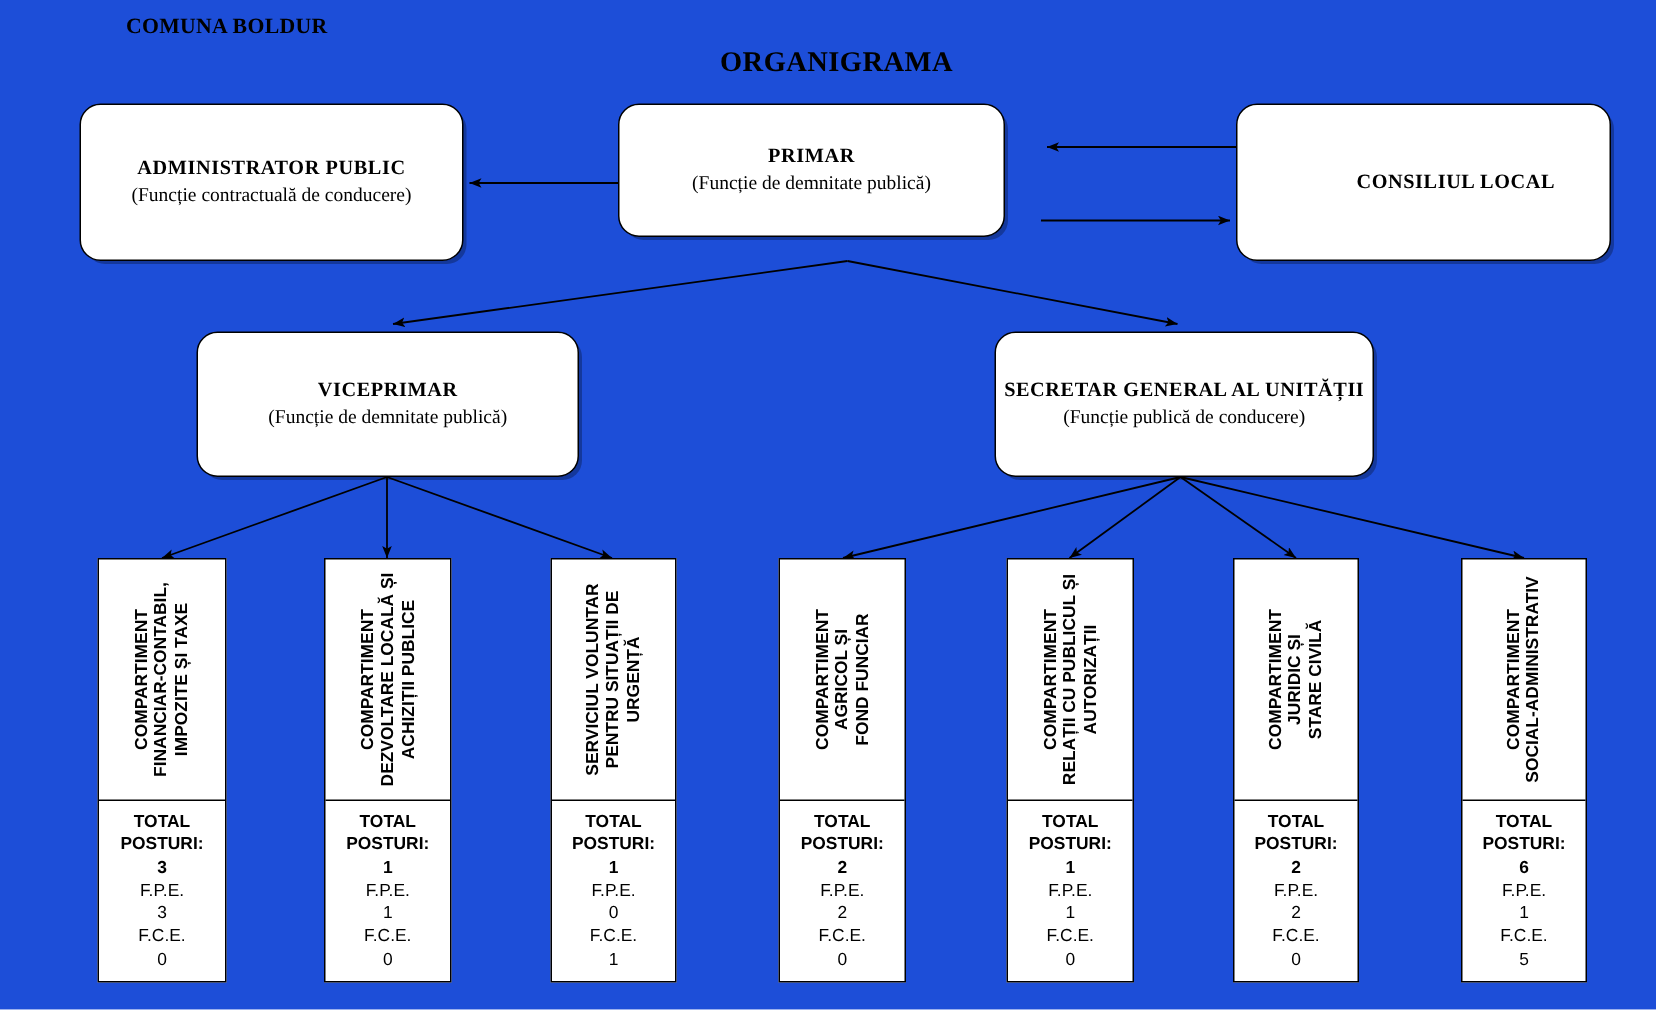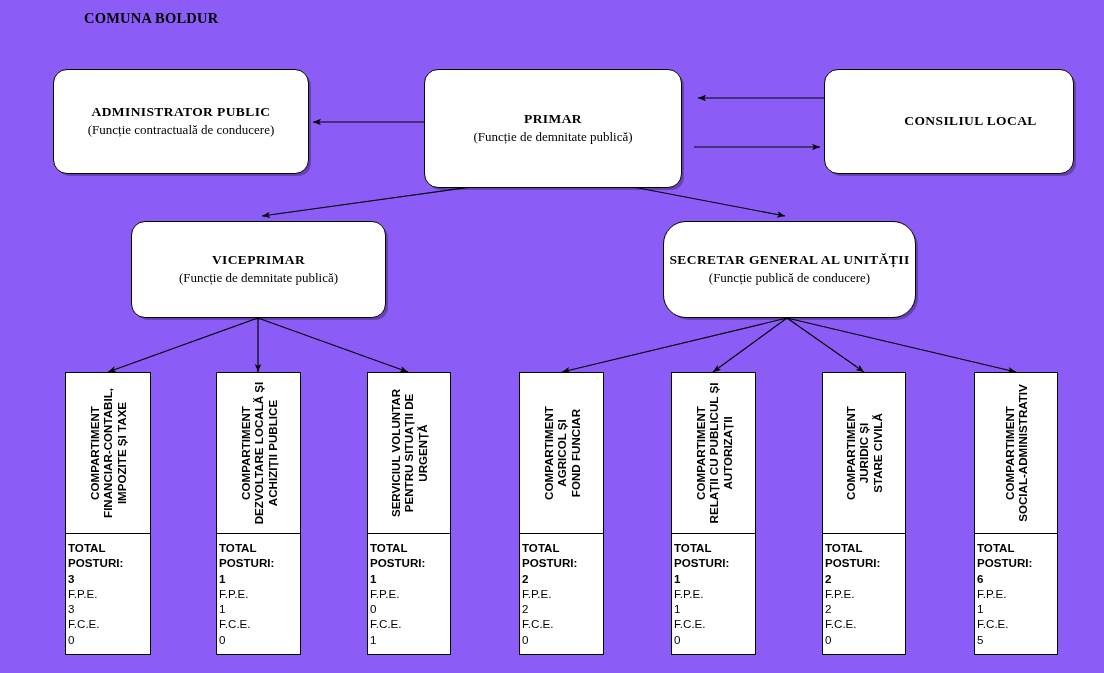--- a/index.html
+++ b/index.html
@@ -8,21 +8,21 @@
     background: #ffffff;
   }
   body {
     font-family: "Liberation Serif", serif;
     color: #000000;
   }
   #canvas {
     position: relative;
     width: 1104px;
     height: 673px;
-    background: #8b5cf6;
+    background: #1d4ed8;
     overflow: hidden;
   }
   
   #wires {
     position: absolute;
     left: 0;
     top: 0;
     width: 1104px;
     height: 673px;
     pointer-events: none;
@@ -67,24 +67,24 @@
     letter-spacing: .4px;
     line-height: 1.25;
   }
   .rbox .rb-sub {
     font-weight: normal;
     font-size: 13px;
     line-height: 1.25;
     margin-top: 1px;
   }
   #box-administrator { left: 53px;  top: 69px;  width: 256px; height: 105px; justify-content: center; }
-  #box-primar        { left: 424px; top: 69px;  width: 258px; height: 119px; }
+  #box-primar        { left: 412px; top: 69px;  width: 258px; height: 89px; }
   #box-consiliu      { left: 824px; top: 69px;  width: 250px; height: 105px; padding-left: 43px; }
   #box-viceprimar    { left: 131px; top: 221px; width: 255px; height: 97px;  }
-  #box-secretar      { left: 663px; top: 221px; width: 253px; height: 97px; border-radius: 23px;  }
+  #box-secretar      { left: 663px; top: 221px; width: 253px; height: 97px;  }
 
   
   .dept {
     position: absolute;
     box-sizing: border-box;
     border: 1.6px solid #000000;
     background: #ffffff;
     display: flex;
     flex-direction: column;
   }
@@ -104,36 +104,37 @@
     font-weight: bold;
     font-size: 11.6px;
     line-height: 1.16;
     text-align: center;
     letter-spacing: 0px;
   }
   .dept-totals {
     flex: 0 0 auto;
     border-top: 1.6px solid #000000;
     padding: 6px 2px 7px;
-    text-align: left;
+    text-align: center;
     font-family: "Liberation Sans", sans-serif;
     font-size: 11.6px;
     line-height: 1.32;
   }
   .dept-totals .t-label { font-weight: bold; }
   .dept-totals .t-count { font-weight: bold; }
   .dept-totals .t-sub   { font-weight: normal; }
   .dept-totals .t-val   { font-weight: normal; }
 </style>
 </head>
 <body>
 
 <div id="canvas">
 
   <div class="heading" id="comuna-title">COMUNA BOLDUR</div>
+  <div class="heading" id="organigrama-title">ORGANIGRAMA</div>
 
   <svg id="wires" viewBox="0 0 1104 673" width="1104" height="673">
     <defs>
       <marker id="ah" markerWidth="9" markerHeight="9" refX="8" refY="3.2" orient="auto" markerUnits="userSpaceOnUse">
         <path d="M0,0 L8,3.2 L0,6.4 L1.9,3.2 z" fill="#000000"></path>
       </marker>
     </defs>
     <g stroke="#000000" stroke-width="1.2" fill="none">
 
       <line x1="436" y1="122" x2="313" y2="122" marker-end="url(#ah)"></line>

